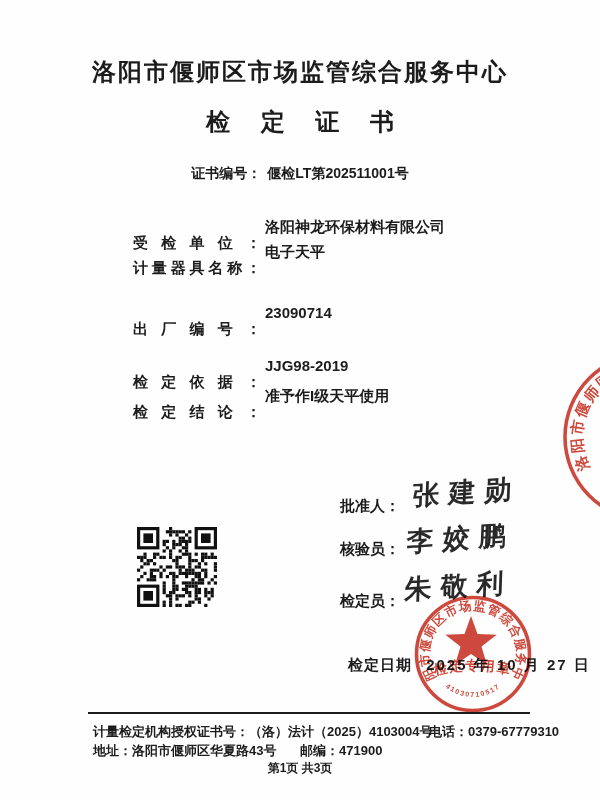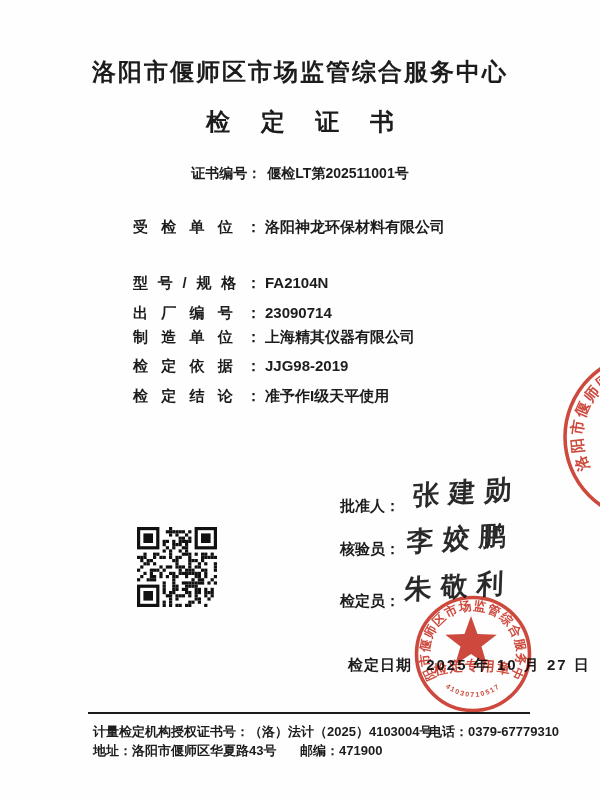--- a/index.html
+++ b/index.html
@@ -12,21 +12,21 @@
     position:relative;width:600px;height:800px;overflow:hidden;
     background:#fefefe;color:#1c1c1c;
   }
   .abs{position:absolute;}
   .center{left:0;width:600px;text-align:center;}
   .org-name{top:56px;font-size:24px;font-weight:bold;letter-spacing:2px;}
   .doc-title{top:106px;font-size:24px;font-weight:bold;letter-spacing:12px;text-indent:12px;}
   .cert-line{top:165px;font-size:14px;font-weight:bold;}
   .cert-line .lbl{margin-right:6px;}
   .field-row{left:133px;font-size:15px;font-weight:bold;white-space:nowrap;}
-  .flabel{display:inline-block;width:128px;text-align:justify;text-align-last:justify;vertical-align:top;}
+  .flabel{display:inline-block;width:128px;text-align:justify;text-align-last:justify;vertical-align:top;margin-top:16px;}
   .fvalue{display:inline-block;margin-left:4px;}
   .sig-label{left:340px;font-size:15px;font-weight:bold;}
   .sig-name{
     font-size:27px;font-weight:600;letter-spacing:9px;white-space:nowrap;
     transform:rotate(-4deg) skewX(-6deg);transform-origin:left bottom;
     color:#181818;opacity:.92;
   }
   .date-row{left:348px;font-size:15px;font-weight:bold;white-space:nowrap;}
   .date-row .dlabel{display:inline-block;width:62px;letter-spacing:1px;text-align:right;}
   .date-row .dvalue{display:inline-block;margin-left:12px;letter-spacing:2px;}
@@ -43,28 +43,25 @@
 
   <div class="abs center org-name">洛阳市偃师区市场监管综合服务中心</div>
   <div class="abs center doc-title">检 定 证 书</div>
   <div class="abs center cert-line">
     <span class="lbl">证书编号：</span><span>偃检LT第202511001号</span>
   </div>
 
   <div class="abs field-row" style="top:218px">
     <span class="flabel">受检单位：</span><span class="fvalue">洛阳神龙环保材料有限公司</span>
   </div>
-  <div class="abs field-row" style="top:274px">
-    <span class="flabel">型号/规格：</span><span class="fvalue">FA2104N</span>
+  <div class="abs field-row" style="top:243px">
+    <span class="flabel">计量器具名称：</span><span class="fvalue">电子天平</span>
   </div>
   <div class="abs field-row" style="top:304px">
     <span class="flabel">出厂编号：</span><span class="fvalue">23090714</span>
-  </div>
-  <div class="abs field-row" style="top:328px">
-    <span class="flabel">制造单位：</span><span class="fvalue">上海精其仪器有限公司</span>
   </div>
   <div class="abs field-row" style="top:357px">
     <span class="flabel">检定依据：</span><span class="fvalue">JJG98-2019</span>
   </div>
   <div class="abs field-row" style="top:387px">
     <span class="flabel">检定结论：</span><span class="fvalue">准予作I级天平使用</span>
   </div>
 
   <div class="abs sig-label" style="top:497px">批准人：</div>
   <div class="abs sig-name" style="left:412px;top:478px">张建勋</div>
@@ -327,13 +324,14 @@
     <span>电话：</span><span>0379-67779310</span>
   </div>
 
   <div class="abs foot" style="left:93px;top:742px">
     <span>地址：</span><span>洛阳市偃师区华夏路43号</span>
   </div>
   <div class="abs foot" style="left:300px;top:742px">
     <span>邮编：</span><span>471900</span>
   </div>
 
+  <div class="abs center page-info">第1页  共3页</div>
 </div>
 
 </body></html>

